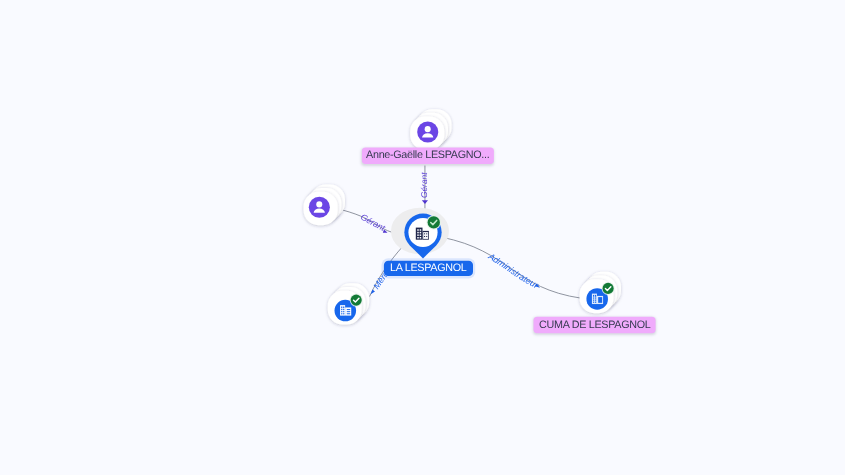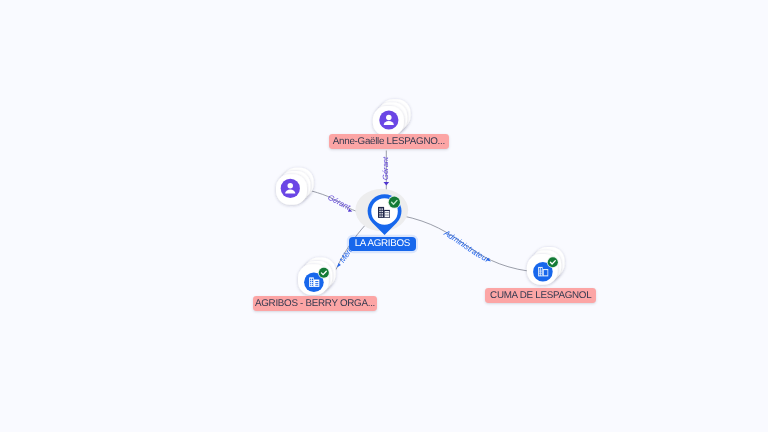--- a/index.html
+++ b/index.html
@@ -1,21 +1,21 @@
 <!DOCTYPE html>
 <html><head>
 <meta charset="utf-8">
 <style>
   html,body{margin:0;padding:0;}
   body{width:768px;height:432px;background:#f9faff;overflow:hidden;
        font-family:"Liberation Sans",sans-serif;-webkit-font-smoothing:antialiased;text-rendering:geometricPrecision;}
   #stage{position:relative;width:768px;height:432px;background:#f9faff;}
   svg.layer{position:absolute;left:0;top:0;width:768px;height:432px;overflow:visible;
      transform:translateZ(0);}
-  .lbl{position:absolute;transform:translateZ(0);will-change:transform;background:#fca5a5;border-radius:3.4px;color:#353a50;
+  .lbl{position:absolute;transform:translateZ(0);will-change:transform;background:#f0abfc;border-radius:3.4px;color:#353a50;
      font-size:9.8px;line-height:15.3px;height:15.3px;white-space:nowrap;
      padding:0 4.5px;
      box-shadow:0 1px 2.5px rgba(40,45,70,.17);
      text-align:center;letter-spacing:-0.28px;}
   .lbl.sel{background:#1767ec;color:#fff;border-radius:4px;height:14px;line-height:14px;
      box-shadow:0 0 0 2.2px rgba(23,103,236,.13);}
 </style>
 </head>
 <body>
 
@@ -150,17 +150,16 @@
             <rect x="9.45" y="7.6" width="0.95" height="0.95"></rect>
         </g>
       </g>
       <circle cx="394.3" cy="202.2" r="6.6" fill="#e4f1e8" opacity="0.9"></circle>
       <circle cx="394.3" cy="202.2" r="5.6" fill="#137a36"></circle>
       <path d="M391.6,202.3 l1.9,1.9 l3.5,-3.8" fill="none" stroke="#bfe8cb" stroke-width="1.4" stroke-linecap="round" stroke-linejoin="round"></path>
     </g>
   </svg>
 
   <div class="lbl" style="left:329.3px;top:134.2px;padding:0 3.8px;">Anne-Gaëlle LESPAGNO...</div>
-  <div class="lbl sel" style="left:348.5px;top:236.5px;padding:0 5.65px;">LA AGRIBOS</div>
-  <div class="lbl" style="left:252.5px;top:296.3px;padding:0 2.0px;">AGRIBOS - BERRY ORGA...</div>
+  <div class="lbl sel" style="left:348.5px;top:236.5px;padding:0 5.65px;">LA LESPAGNOL</div>
   <div class="lbl" style="left:484.5px;top:288.3px;padding:0 5.1px;">CUMA DE LESPAGNOL</div>
 
 </div>
 
 </body></html>

